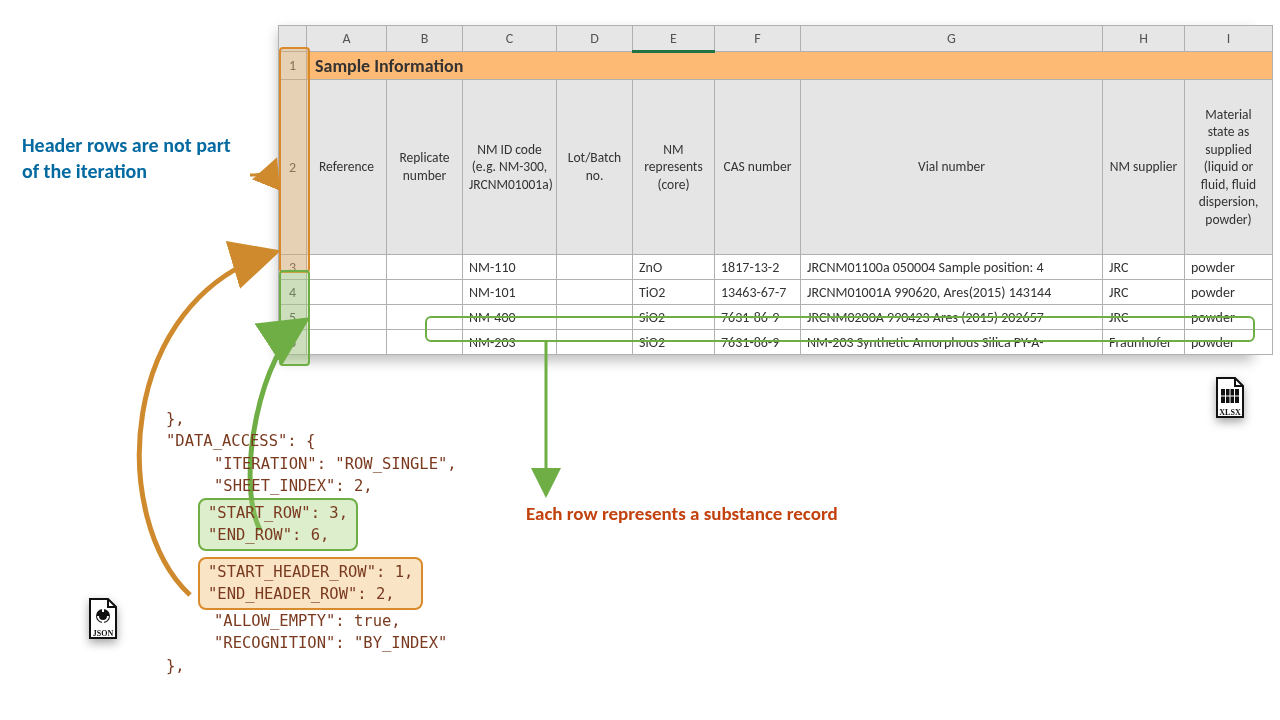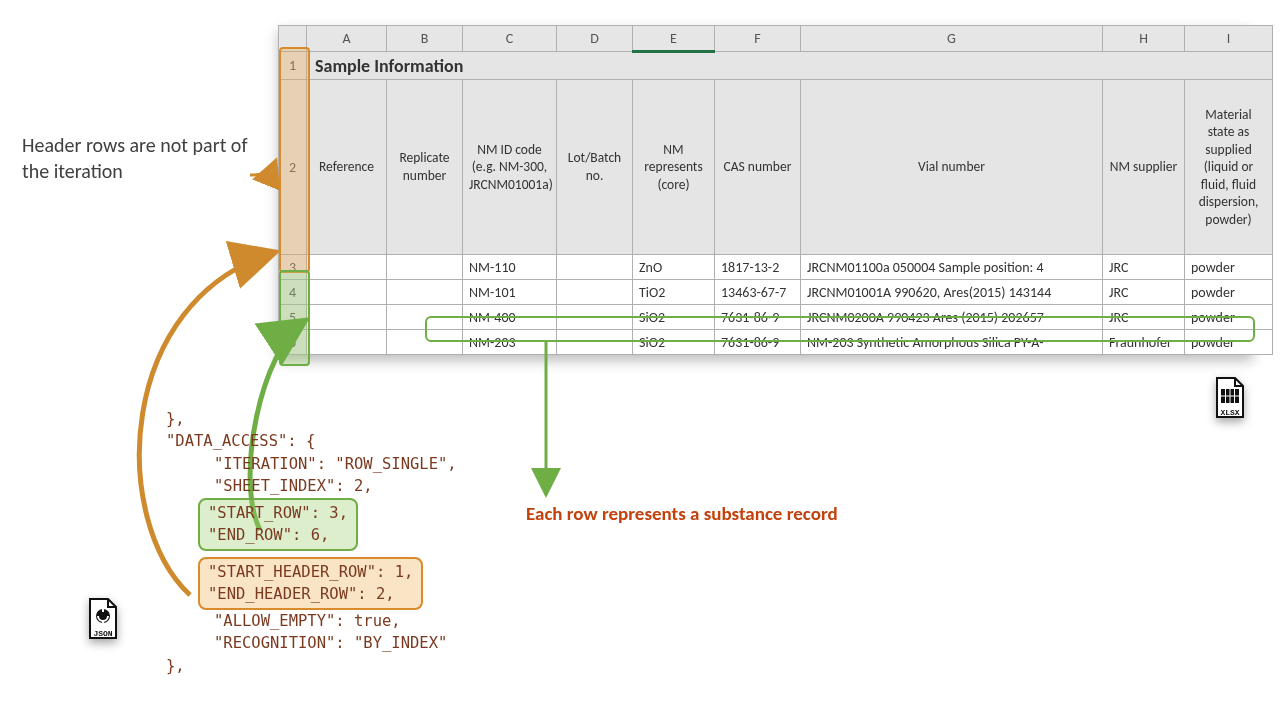--- a/index.html
+++ b/index.html
@@ -5,44 +5,44 @@
   html,body{margin:0;padding:0;font-family:Calibri,Arial,sans-serif;font-size:14px;background:#fff;color:#333}
   .canvas{position:relative;width:1280px;height:720px}
   
   .sheet{position:absolute;left:278px;top:25px;width:975px;box-shadow:0 6px 12px rgba(0,0,0,.25);background:#fff}
   table.ss{border-collapse:collapse;width:100%;table-layout:fixed}
   table.ss td,table.ss th{border:1px solid #b0b0b0;font-size:14px;vertical-align:middle;padding:2px 6px;background:#fff;color:#333}
   table.ss tr.colhead td{background:#e6e6e6;color:#555;text-align:center;font-weight:400;height:20px}
   table.ss td.rn{background:#e6e6e6;color:#555;text-align:center;width:28px}
   table.ss td.corner{background:#e6e6e6;width:28px}
   .sel-col{border-bottom:3px solid #217346!important}
-  tr.title-row td.cell{background:#e5e5e5;border-top:1px solid #8a8a8a}
+  tr.title-row td.cell{background:#fdba74;border-top:1px solid #8a8a8a}
   tr.title-row td.first{font-weight:700;font-size:18px;padding-left:8px}
   tr.hdr2 td.cell{background:#e5e5e5;text-align:center;height:170px;font-size:13.5px;line-height:1.3;white-space:normal}
   tr.data td.cell{text-align:left;height:20px;white-space:nowrap;overflow:hidden}
   
   .hl{position:absolute;pointer-events:none;border-radius:4px}
   .hl-orange{border:2px solid #d98b2b;background:rgba(228,168,90,.35)}
   .hl-green{border:2px solid #6fae45;background:rgba(157,205,113,.35)}
   
   .row-green{position:absolute;border:2px solid #6fae45;border-radius:6px;pointer-events:none}
   
-  .ann-orange{position:absolute;left:22px;top:132px;width:230px;color:#404040;font-weight:400;font-size:20px;line-height:1.3}
+  .ann-orange{position:absolute;left:22px;top:132px;width:230px;color:#0369a1;font-weight:700;font-size:20px;line-height:1.3}
   .ann-green{position:absolute;left:526px;top:502px;color:#c2410c;font-weight:700;font-size:19px}
   
   svg.arrows{position:absolute;left:0;top:0;pointer-events:none}
   
   .code{position:absolute;left:166px;top:408px;font-family:Consolas,Menlo,monospace;font-size:15.5px;color:#7a3a1f;line-height:1.45}
   .code .box{border-radius:8px;padding:2px 8px;margin-left:-8px;display:inline-block}
   .code .box-green{background:rgba(157,205,113,.35);border:2px solid #6fae45}
   .code .box-orange{background:rgba(244,206,152,.55);border:2px solid #d98b2b}
   
   .badge{position:absolute;width:34px;height:42px;filter:drop-shadow(0 4px 5px rgba(0,0,0,.35))}
   .badge svg{width:34px;height:42px}
-  .badge .lbl{position:absolute;left:0;right:0;bottom:2px;text-align:center;font-family:Liberation Mono, monospace;font-size:8px;font-weight:700;color:#111}
+  .badge .lbl{position:absolute;left:0;right:0;bottom:2px;text-align:center;font-family:Liberation Serif, serif;font-size:8px;font-weight:700;color:#111}
 </style>
 </head>
 <body>
 
 <div class="canvas">
 
   <div class="ann-orange">Header rows are not part of the iteration</div>
   <div class="ann-green">Each row represents a substance record</div>
 
   <div class="sheet">

